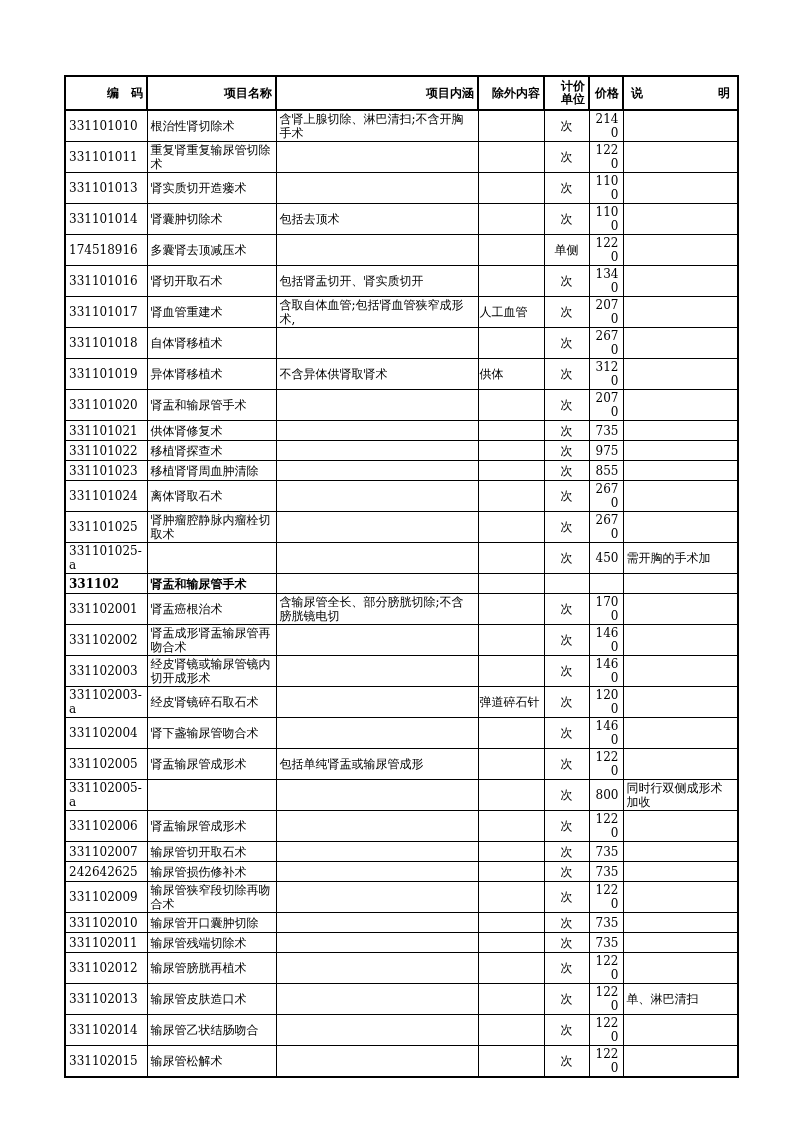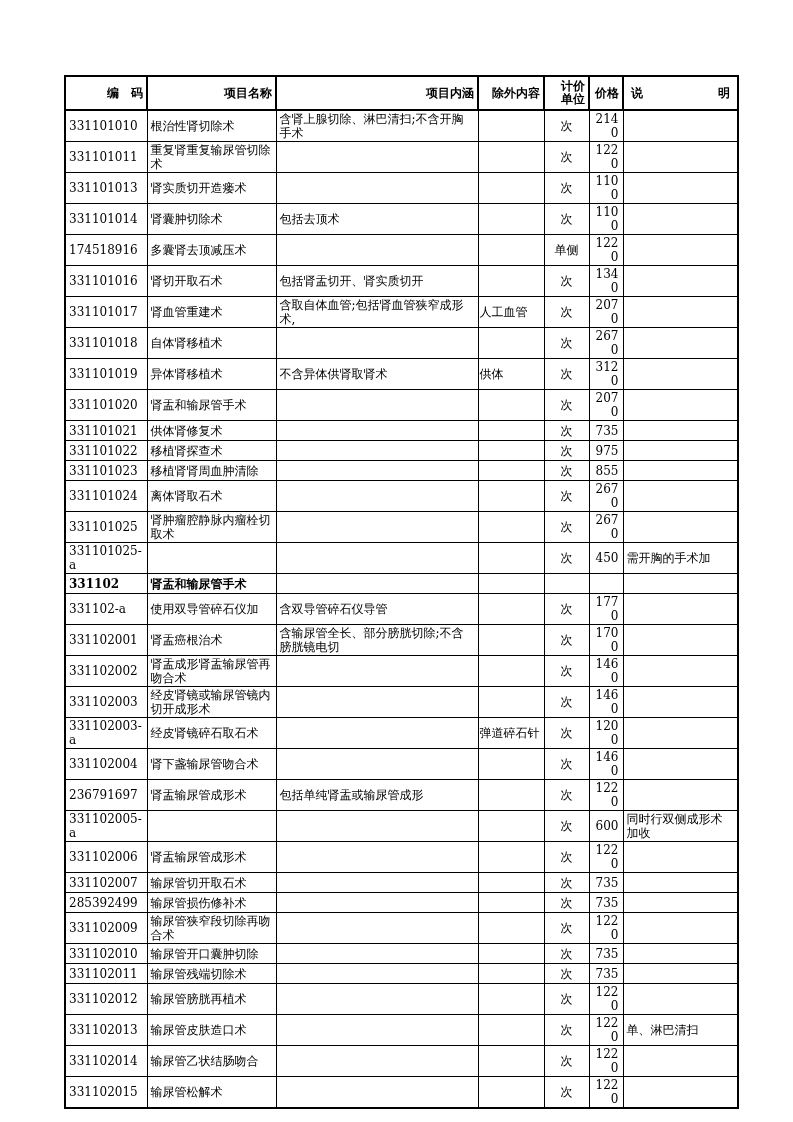--- a/index.html
+++ b/index.html
@@ -241,29 +241,20 @@
         <tr class="section-row">
     <td class="c-code">331102</td>
     <td class="c-name">肾盂和输尿管手术</td>
     <td class="c-content"></td>
     <td class="c-excl"></td>
     <td class="c-unit"></td>
     <td class="c-price"></td>
     <td class="c-note"></td>
   </tr>
         <tr>
-    <td class="c-code">331102-a</td>
-    <td class="c-name">使用双导管碎石仪加</td>
-    <td class="c-content">含双导管碎石仪导管</td>
-    <td class="c-excl"></td>
-    <td class="c-unit">次</td>
-    <td class="c-price">1770</td>
-    <td class="c-note"></td>
-  </tr>
-        <tr>
     <td class="c-code">331102001</td>
     <td class="c-name">肾盂癌根治术</td>
     <td class="c-content">含输尿管全长、部分膀胱切除;不含膀胱镜电切</td>
     <td class="c-excl"></td>
     <td class="c-unit">次</td>
     <td class="c-price">1700</td>
     <td class="c-note"></td>
   </tr>
         <tr>
     <td class="c-code">331102002</td>
@@ -295,35 +286,35 @@
         <tr>
     <td class="c-code">331102004</td>
     <td class="c-name">肾下盏输尿管吻合术</td>
     <td class="c-content"></td>
     <td class="c-excl"></td>
     <td class="c-unit">次</td>
     <td class="c-price">1460</td>
     <td class="c-note"></td>
   </tr>
         <tr>
-    <td class="c-code">236791697</td>
+    <td class="c-code">331102005</td>
     <td class="c-name">肾盂输尿管成形术</td>
     <td class="c-content">包括单纯肾盂或输尿管成形</td>
     <td class="c-excl"></td>
     <td class="c-unit">次</td>
     <td class="c-price">1220</td>
     <td class="c-note"></td>
   </tr>
         <tr>
     <td class="c-code">331102005-a</td>
     <td class="c-name"></td>
     <td class="c-content"></td>
     <td class="c-excl"></td>
     <td class="c-unit">次</td>
-    <td class="c-price">600</td>
+    <td class="c-price">800</td>
     <td class="c-note">同时行双侧成形术加收</td>
   </tr>
         <tr>
     <td class="c-code">331102006</td>
     <td class="c-name">肾盂输尿管成形术</td>
     <td class="c-content"></td>
     <td class="c-excl"></td>
     <td class="c-unit">次</td>
     <td class="c-price">1220</td>
     <td class="c-note"></td>
@@ -331,21 +322,21 @@
         <tr>
     <td class="c-code">331102007</td>
     <td class="c-name">输尿管切开取石术</td>
     <td class="c-content"></td>
     <td class="c-excl"></td>
     <td class="c-unit">次</td>
     <td class="c-price">735</td>
     <td class="c-note"></td>
   </tr>
         <tr>
-    <td class="c-code">285392499</td>
+    <td class="c-code">242642625</td>
     <td class="c-name">输尿管损伤修补术</td>
     <td class="c-content"></td>
     <td class="c-excl"></td>
     <td class="c-unit">次</td>
     <td class="c-price">735</td>
     <td class="c-note"></td>
   </tr>
         <tr>
     <td class="c-code">331102009</td>
     <td class="c-name">输尿管狭窄段切除再吻合术</td>

